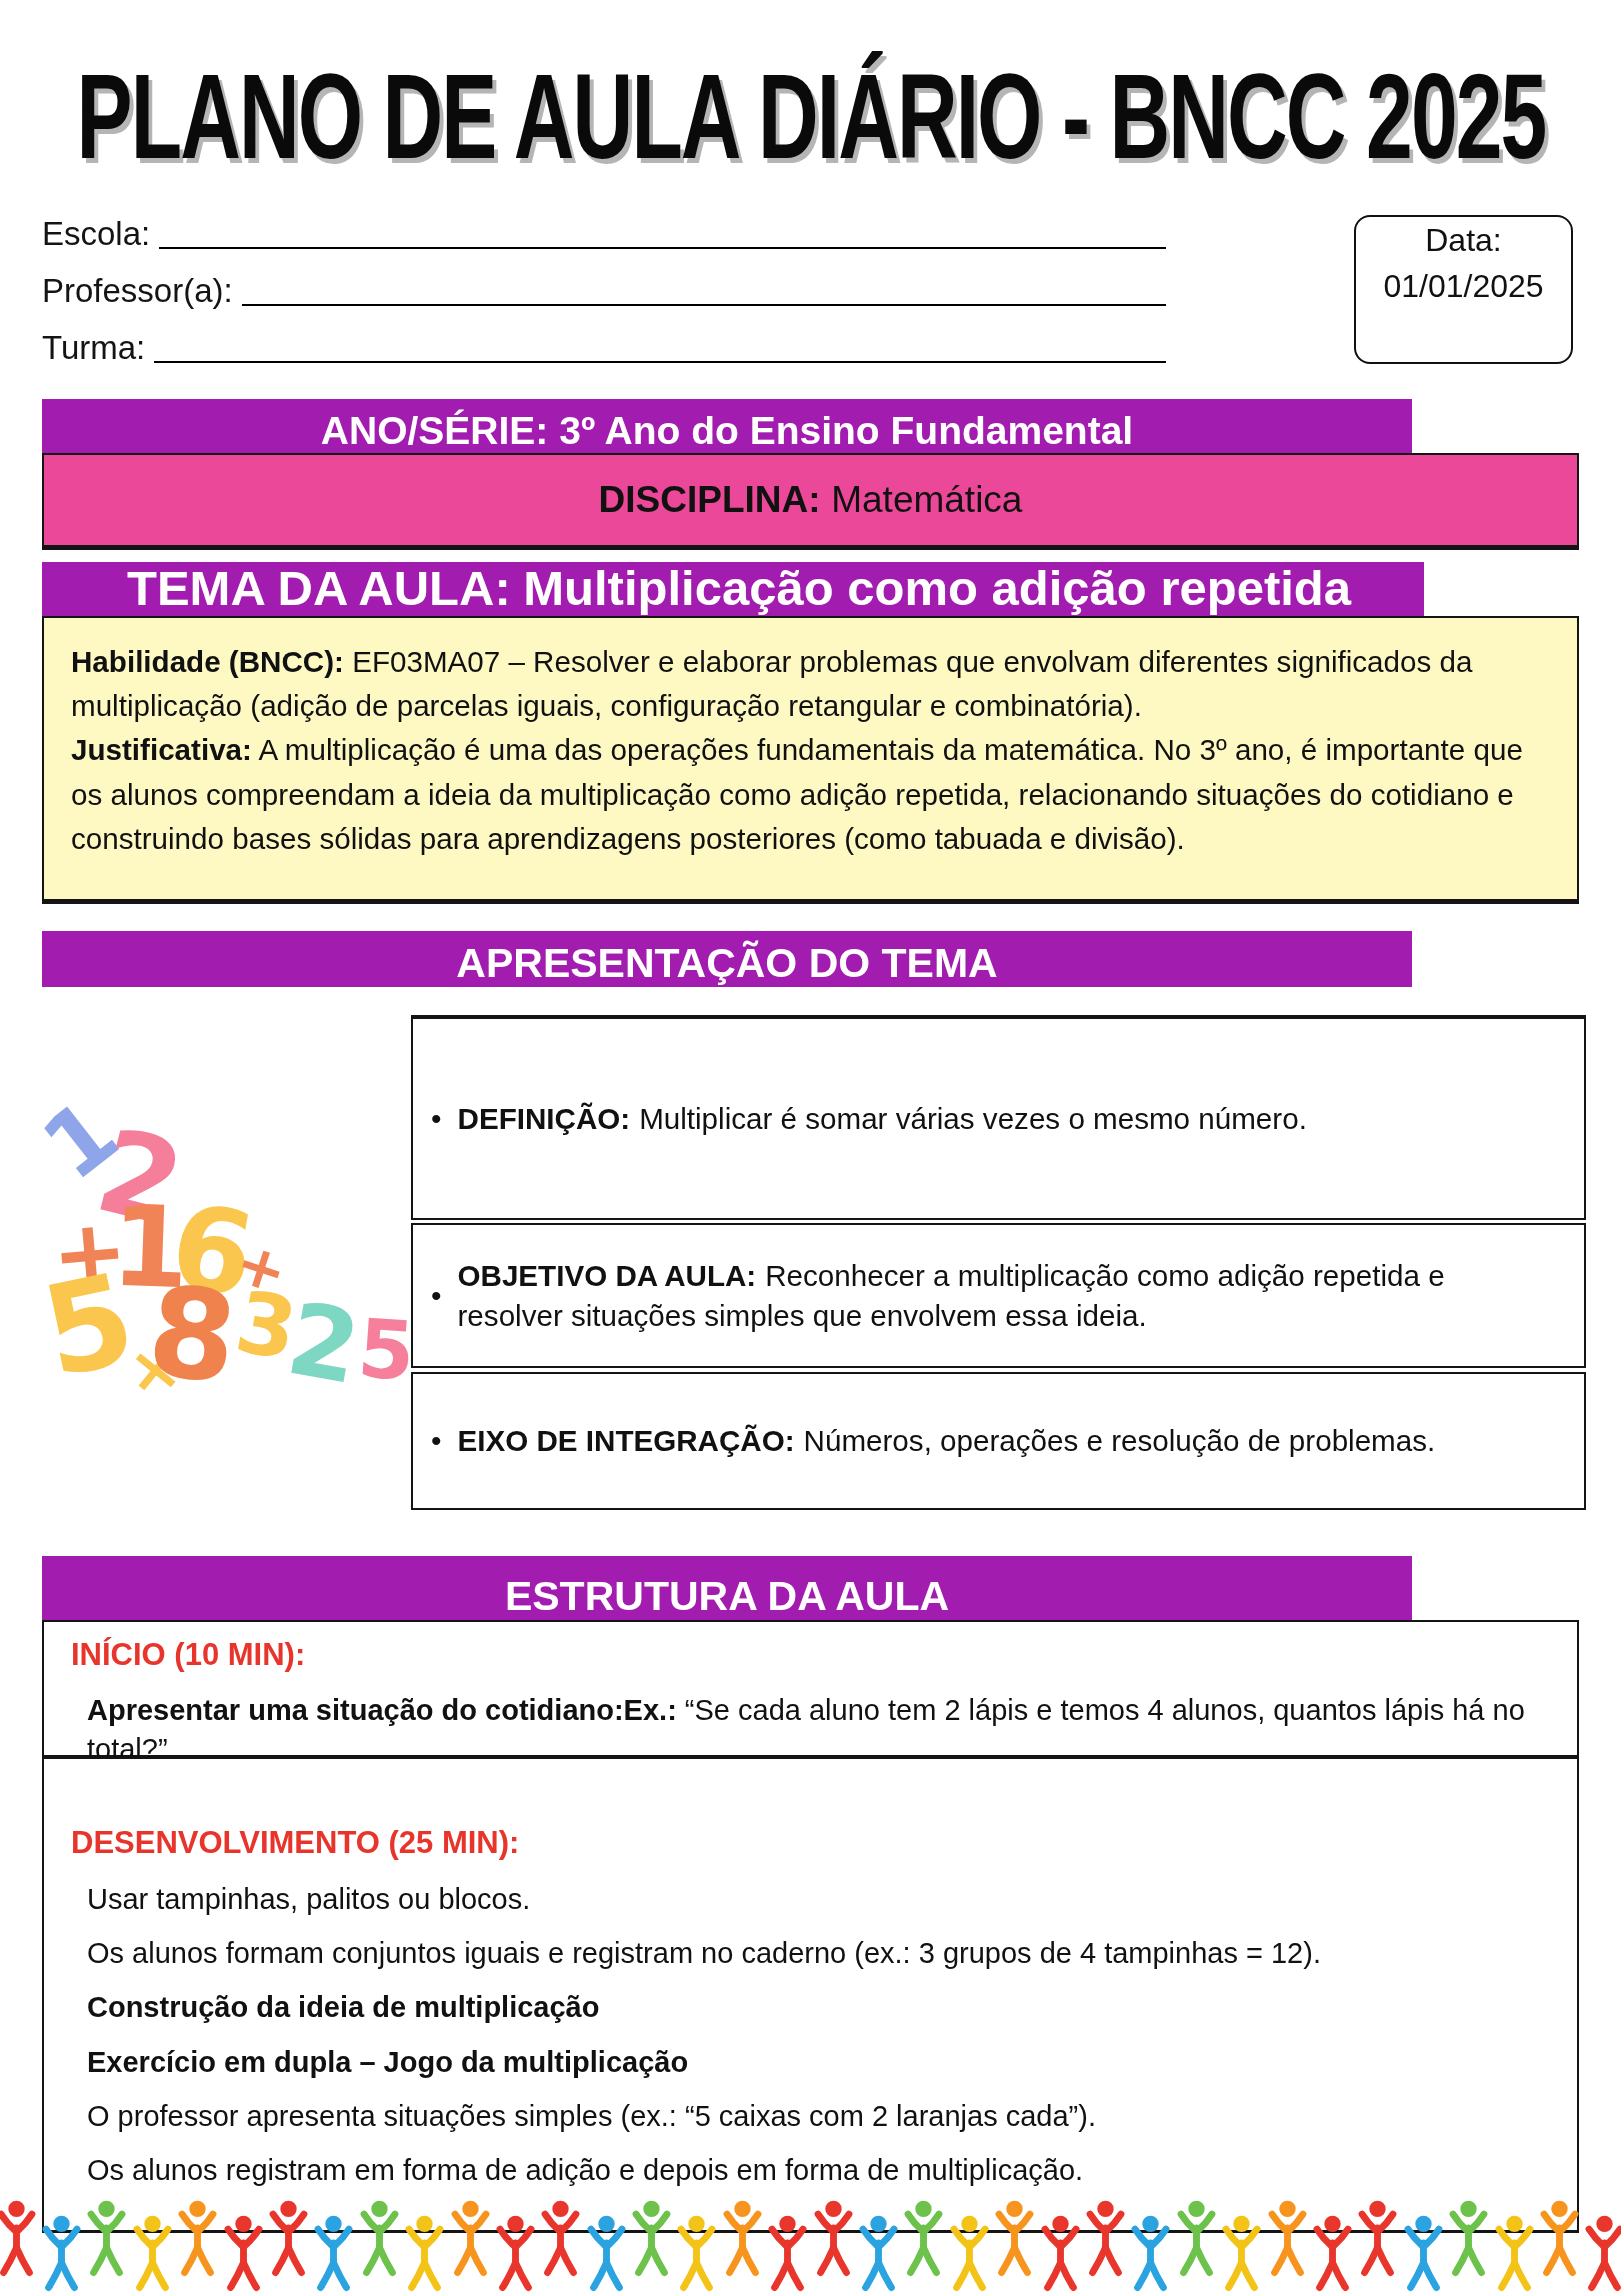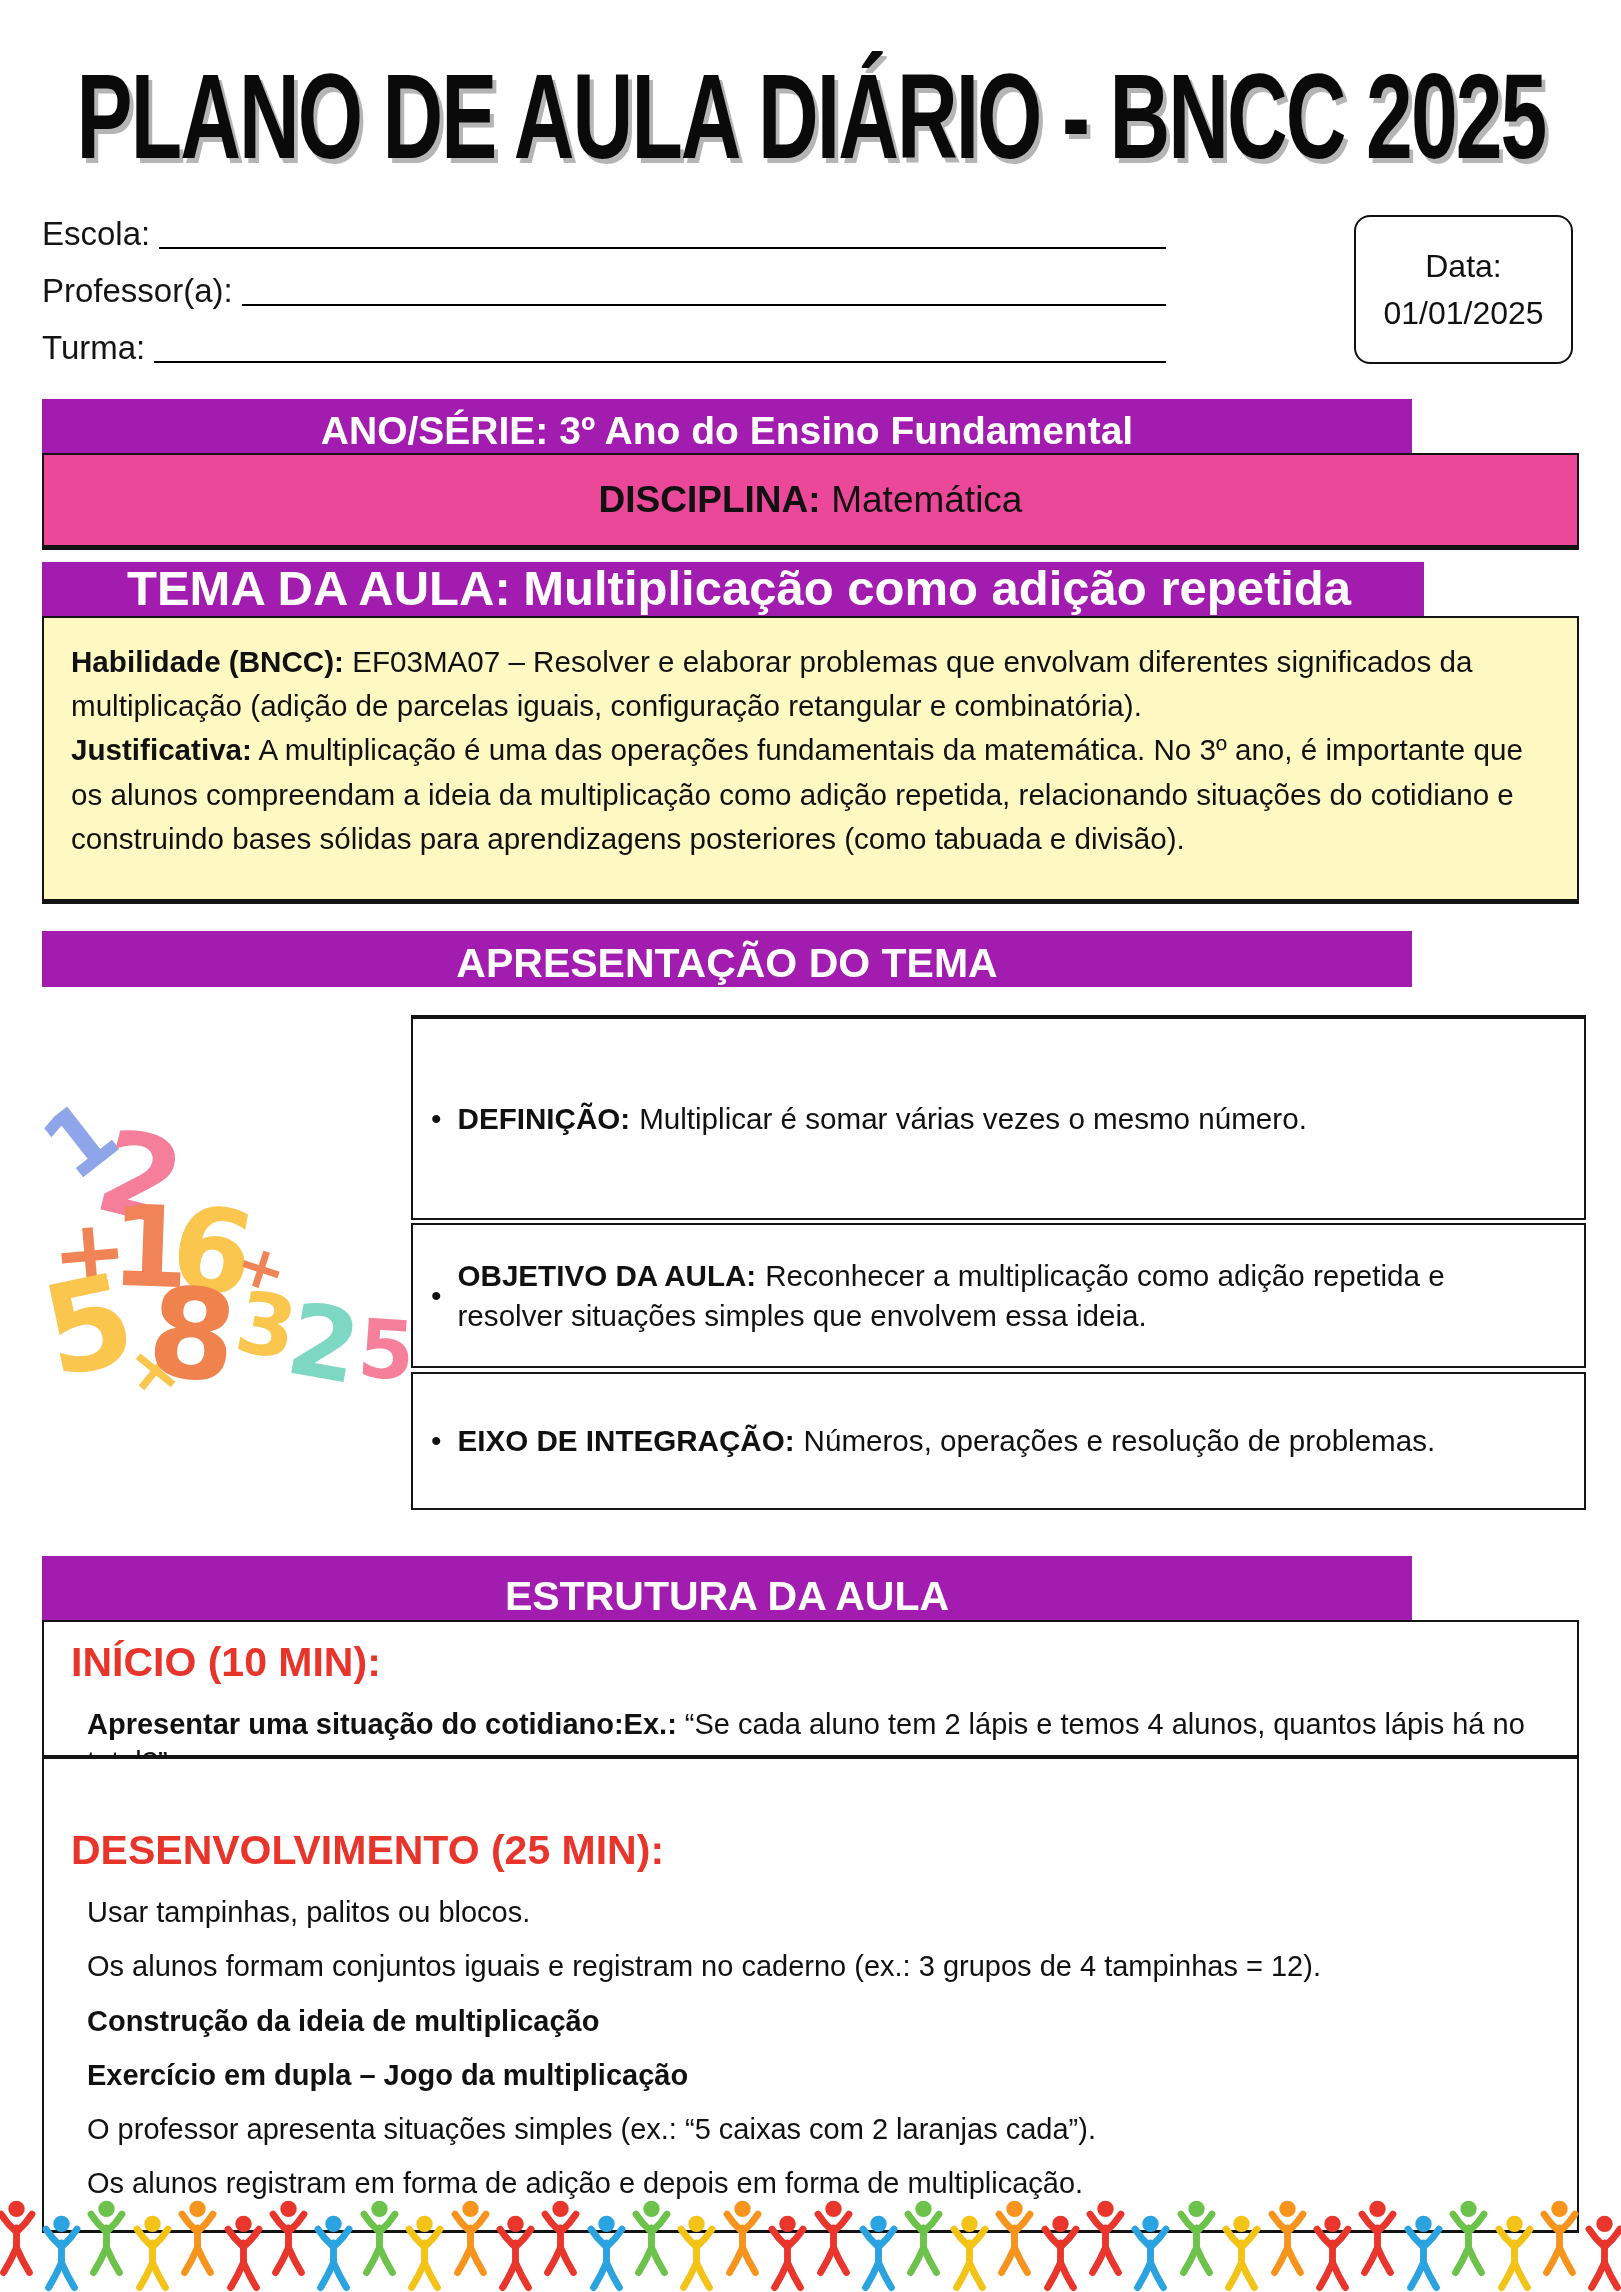--- a/index.html
+++ b/index.html
@@ -11,21 +11,21 @@
              transform-origin:center;white-space:nowrap;font-size:120px;font-weight:bold;
              letter-spacing:-2.7px;color:#0a0a0a;text-shadow:5.4px 5.4px 0 #b5b5b5;}
 
   
   .fields{position:absolute;left:42px;top:215px;width:1124px;}
   .field-row{display:flex;align-items:flex-start;font-size:33px;margin-bottom:19px;height:38px;}
   .field-label{white-space:nowrap;color:#141414;}
   .field-line{flex:1;border-bottom:2.7px solid #000;height:32px;margin-left:9px;}
 
   .date-box{position:absolute;left:1354px;top:215px;width:215px;height:145px;border:2.7px solid #111;
-            border-radius:16px;display:flex;flex-direction:column;align-items:center;justify-content:center;
+            border-radius:16px;display:flex;flex-direction:column;align-items:center;
             font-size:32px;line-height:1.45;background:#fff;}
 
   
   .banner{position:absolute;left:42px;width:1370px;background:#a21caf;color:#fff;
           display:flex;align-items:flex-end;justify-content:center;font-weight:bold;}
   .banner.b1{top:399px;height:54px;font-size:39px;}
   .banner.b2{top:562px;height:54px;font-size:49px;padding-left:12px;}
   .banner.b3{top:931px;height:56px;font-size:41px;}
   .banner.b4{top:1556px;height:64px;font-size:41px;}
   .banner .gap2{display:inline-block;width:12.5px;}
@@ -53,21 +53,21 @@
 
   
   .numbers-art{position:absolute;left:36px;top:1084px;width:385px;height:322px;}
   .numbers-art span{position:absolute;font-family:"DejaVu Sans", sans-serif;font-weight:900;line-height:1;}
 
   
   .ebox{position:absolute;left:42px;width:1537px;background:#fff;border:2.7px solid #141414;
         box-sizing:border-box;padding:12.5px 27px 0 27px;font-size:29px;line-height:1.32;}
   .ebox.e1{top:1620px;height:137px;}
   .ebox.e2{top:1757px;height:476px;border-bottom-width:3.6px;padding-top:64px;}
-  .red-heading{color:#e8352c;font-weight:bold;font-size:41px;margin-bottom:5.4px;}
+  .red-heading{color:#e8352c;font-weight:bold;font-size:31px;margin-bottom:5.4px;}
   .line{margin:16px;}
   .line b{font-weight:bold;}
 
   
   .people{position:absolute;left:-5.4px;top:2196px;width:1632px;height:93px;
           display:flex;justify-content:space-between;z-index:5;}
   .people svg{width:43px;height:86px;flex:0 0 auto;}
   .people svg.short{margin-top:15px;}
 </style>
 </head>

